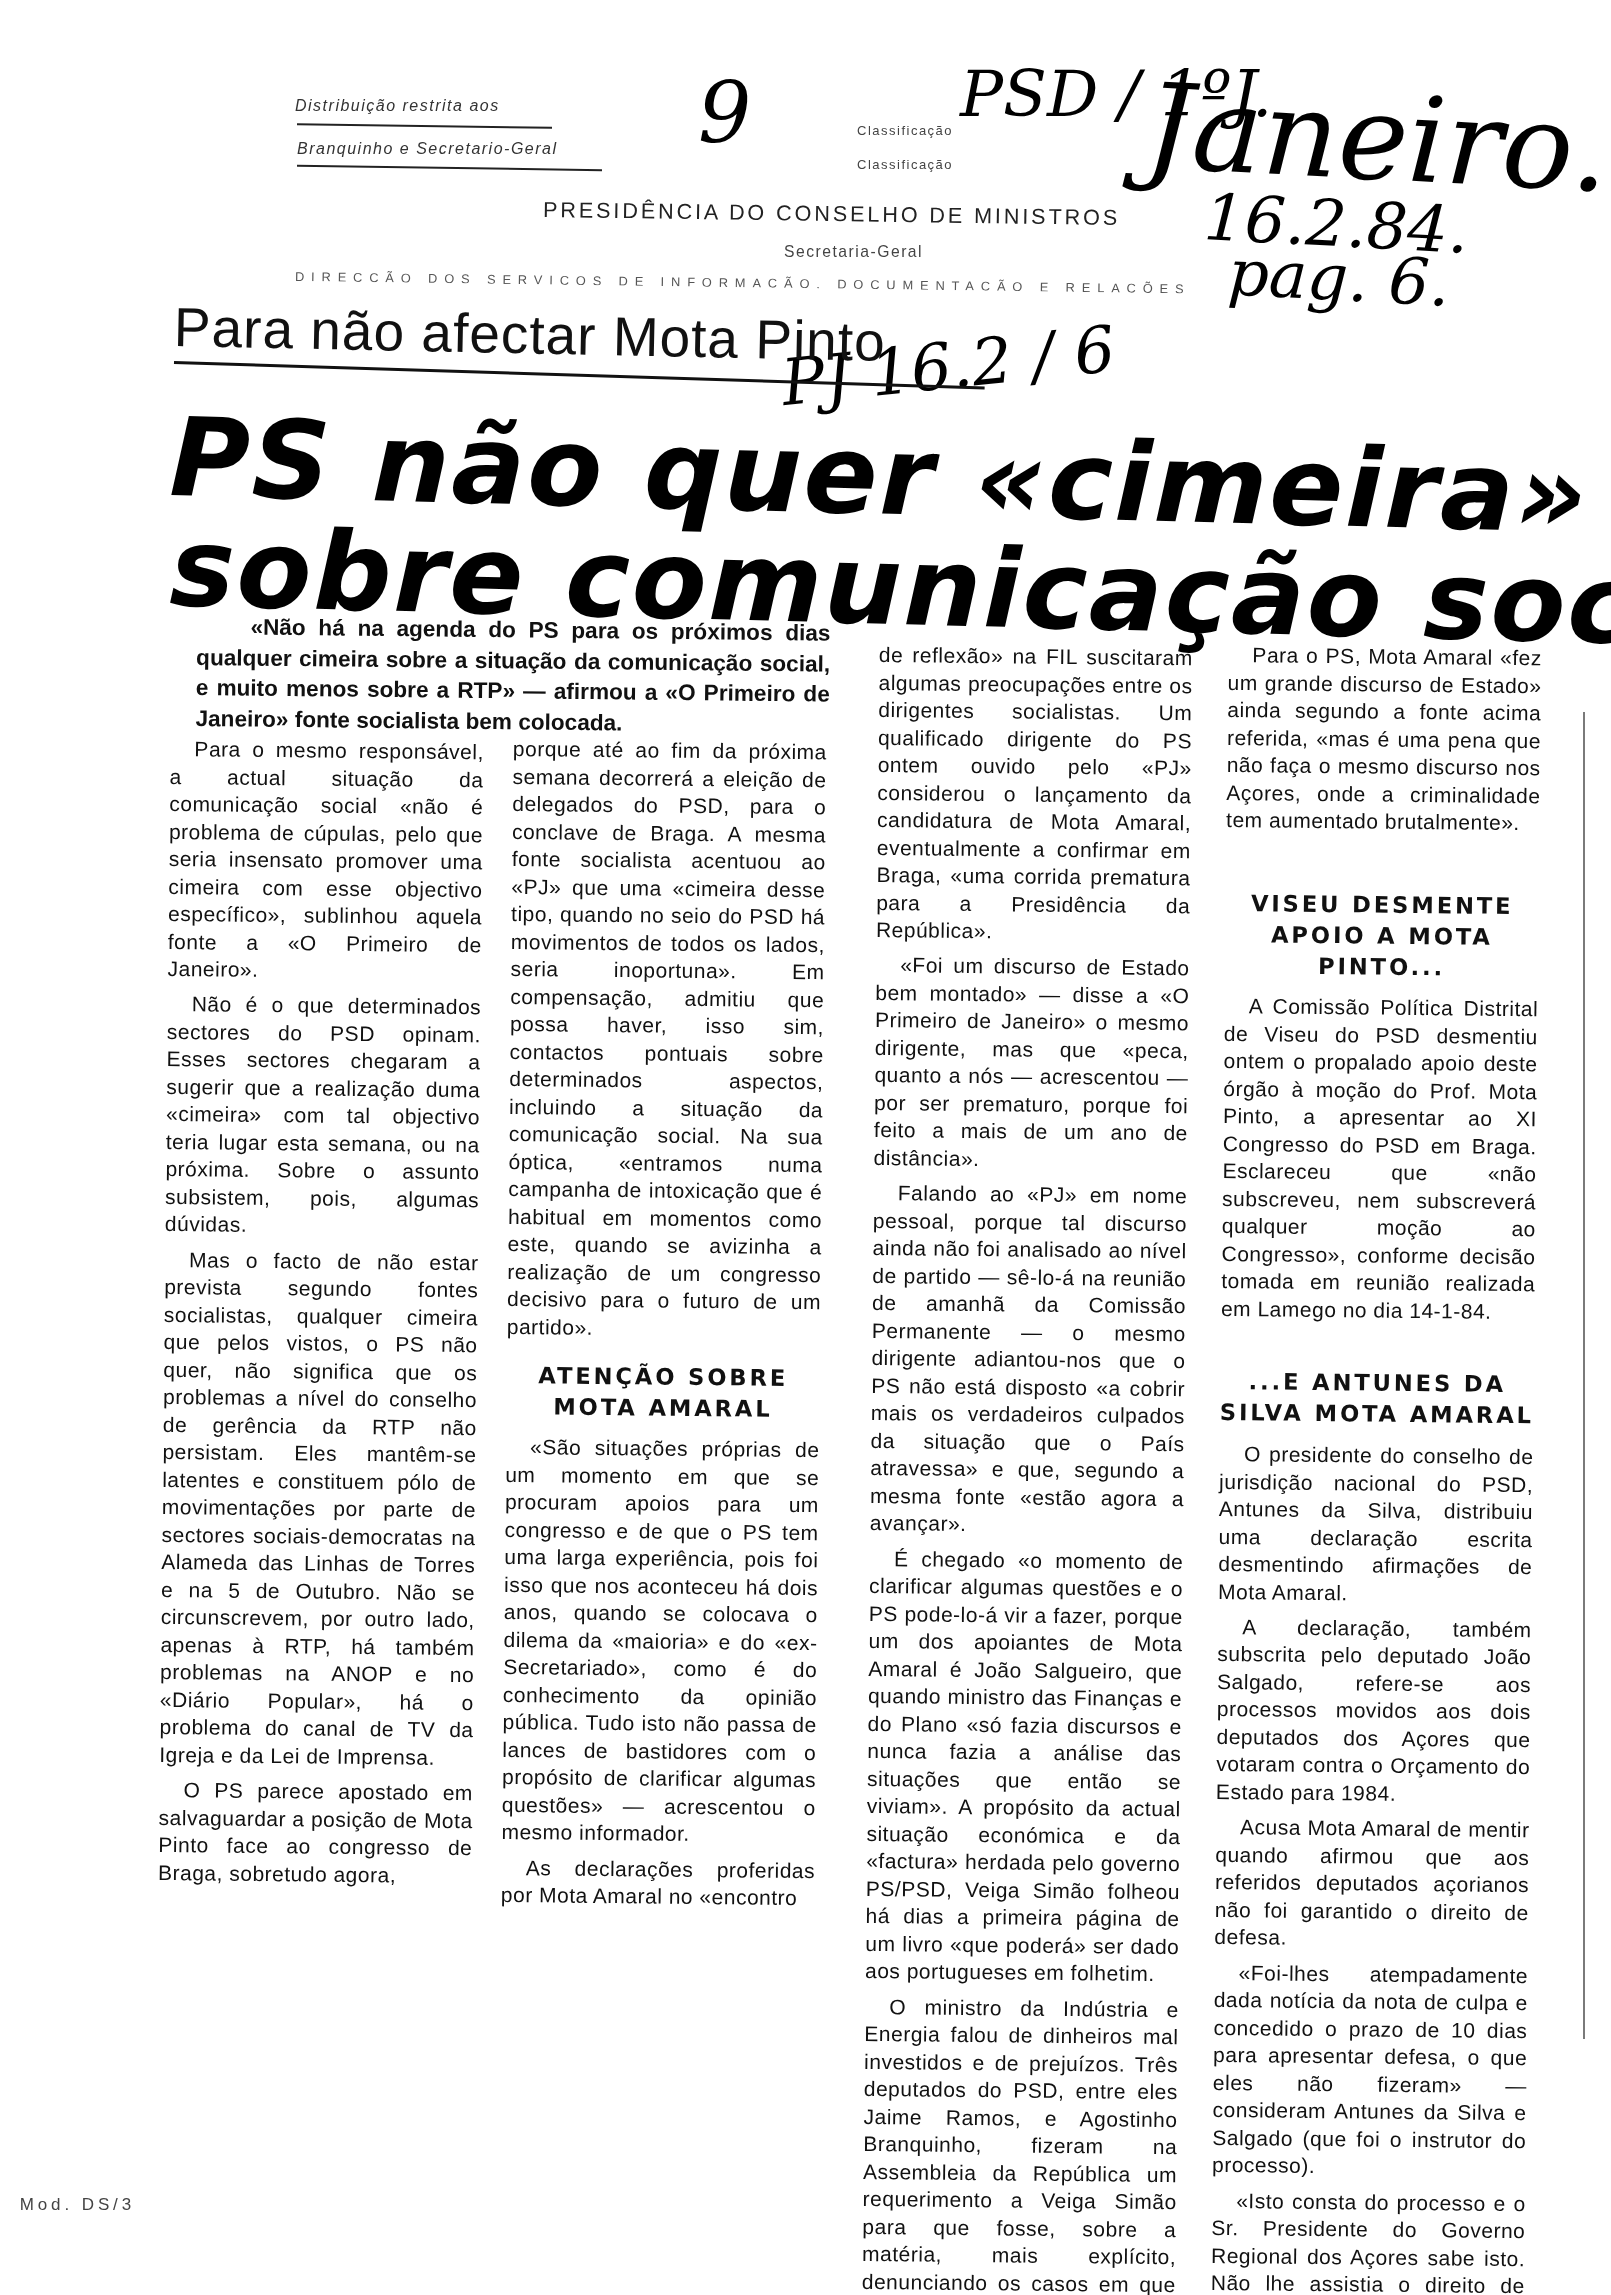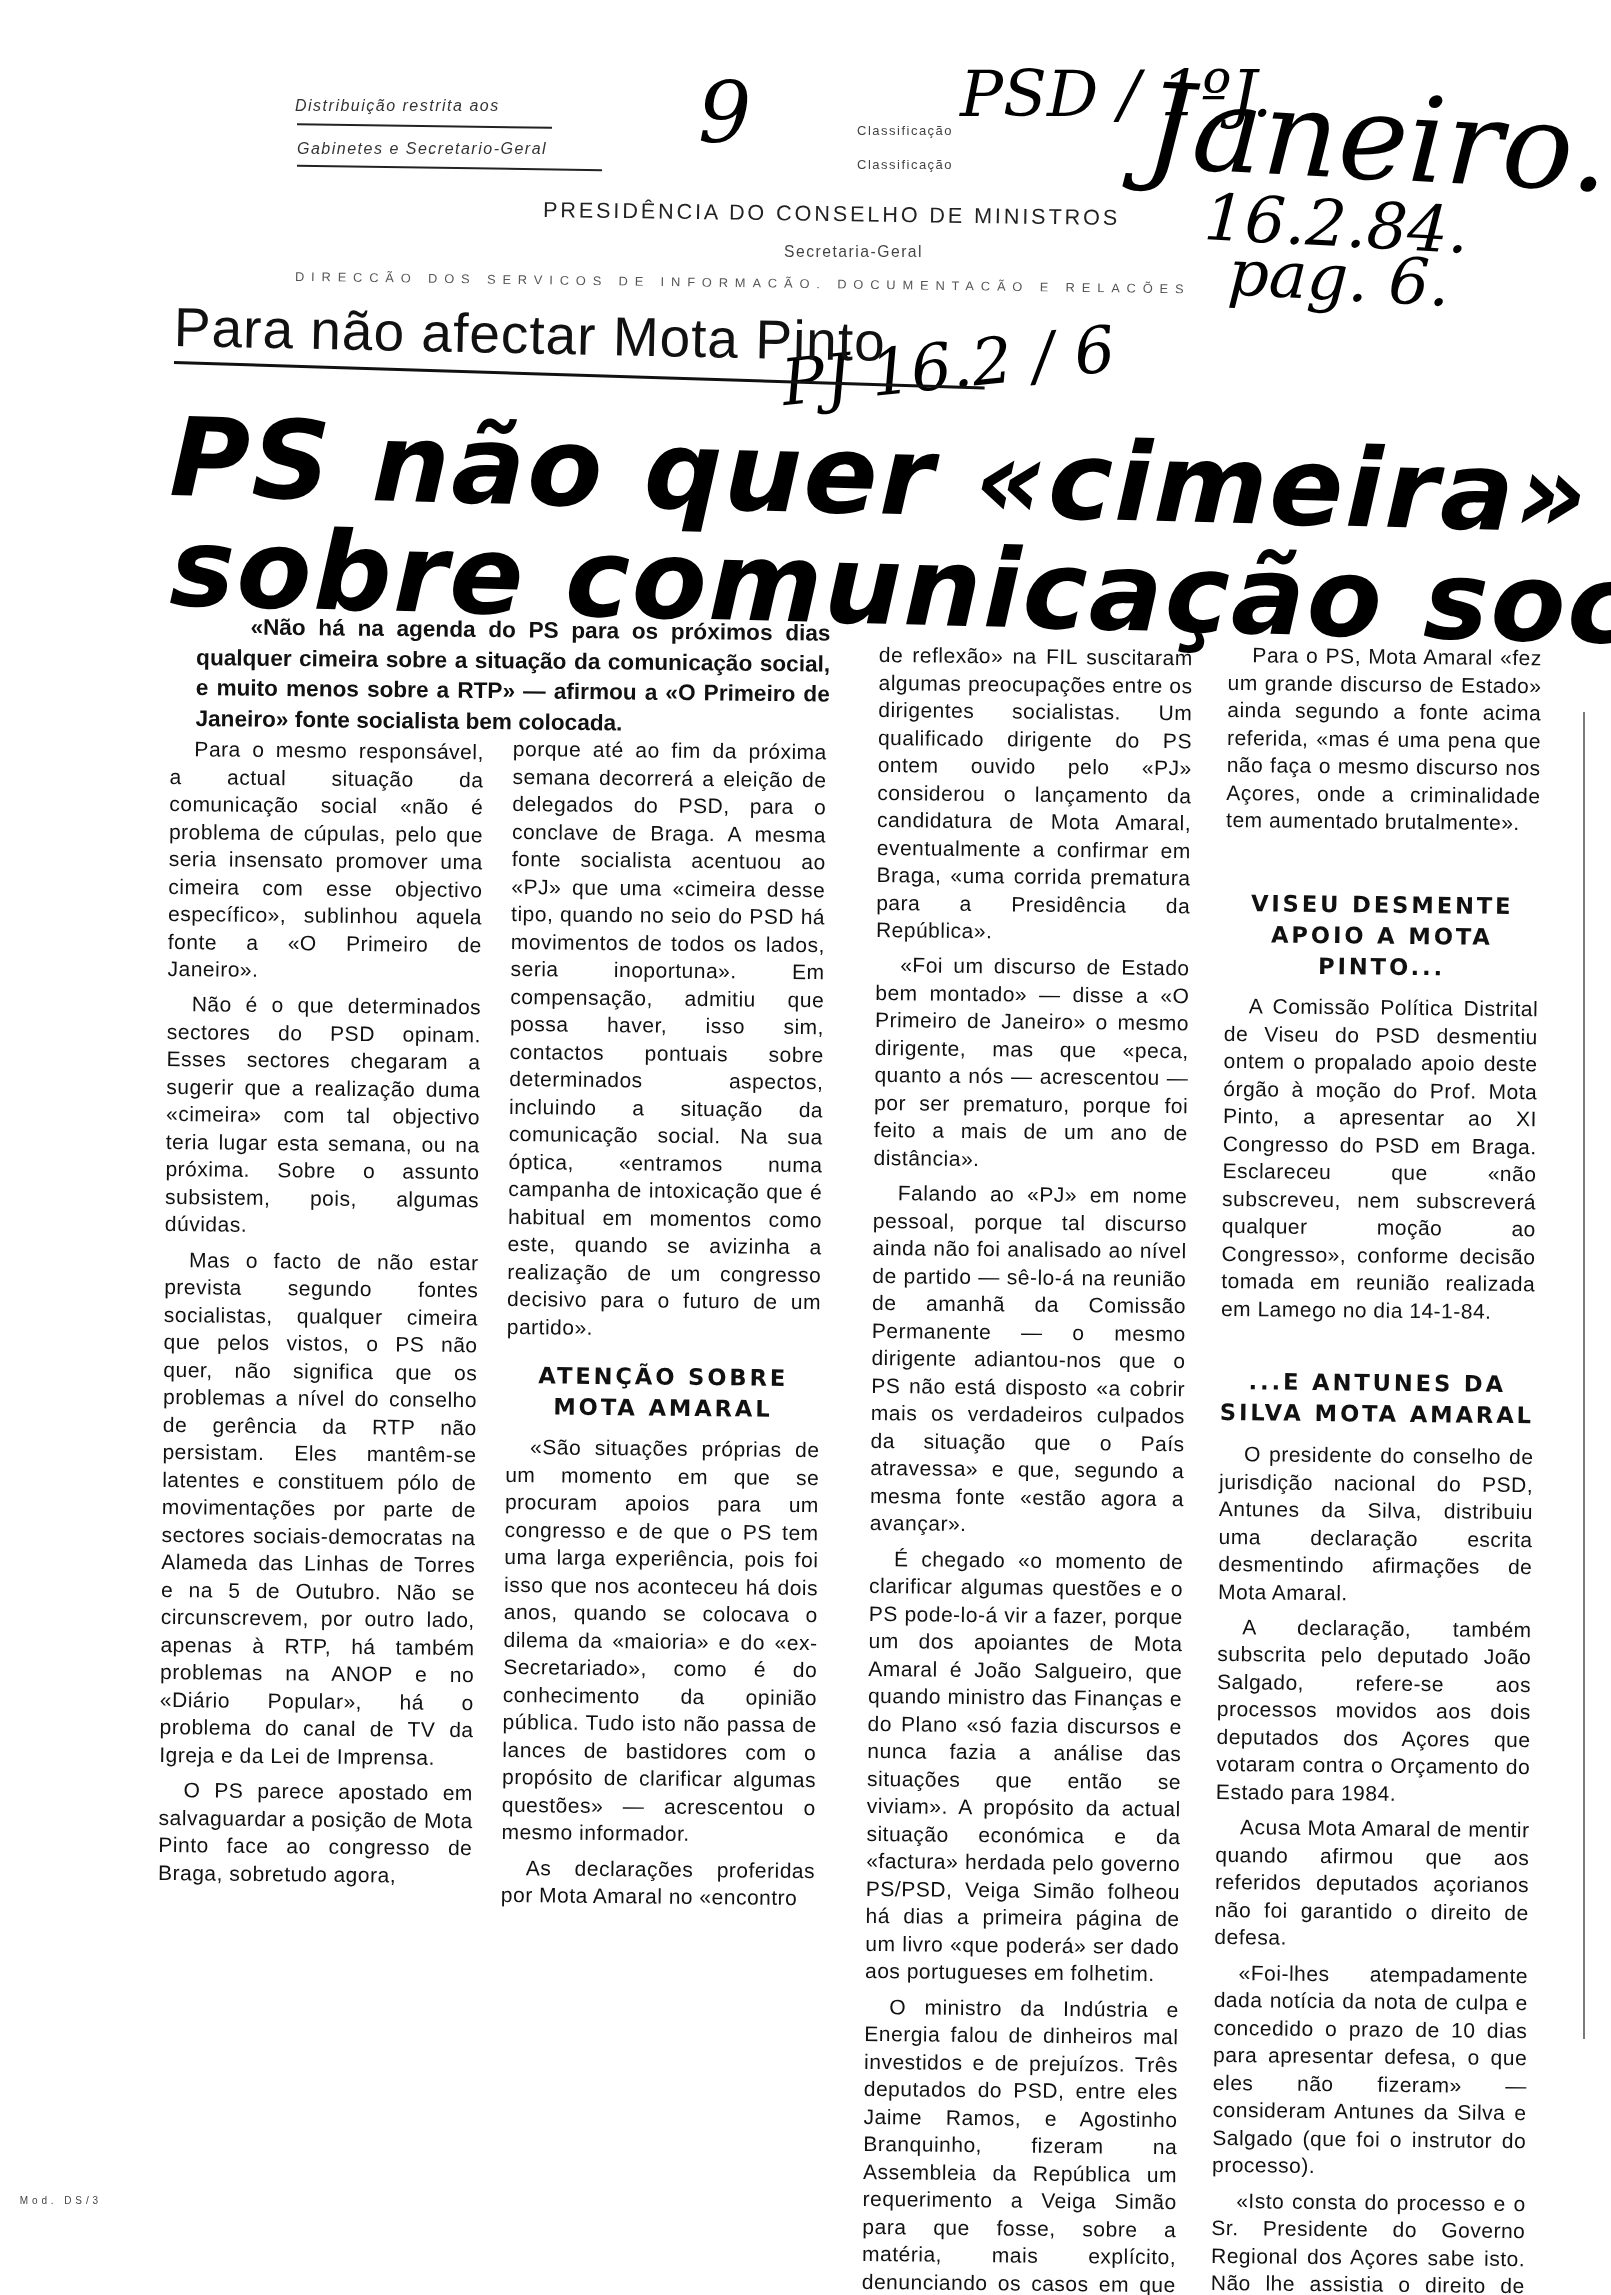--- a/index.html
+++ b/index.html
@@ -12,29 +12,29 @@
   .hdr-sub { font-size:15.7px; color:#444; letter-spacing:1.5px;text-align:center; }
   .hdr-dashed { font-size:12.8px; color:#555; letter-spacing:6.9px; transform:rotate(0.8deg); transform-origin:left; white-space:nowrap; overflow:hidden; }
   .hand { font-family:"DejaVu Serif", serif; font-style:italic; color:#000; white-space:nowrap; }
   .kicker { font-size:55px; color:#111; transform:rotate(1.2deg); transform-origin:left; letter-spacing:1px; }
   .kicker-rule { height:2.9px; background:#111; transform:rotate(1.8deg); transform-origin:left; }
   .headline { font-family:"DejaVu Sans", sans-serif; font-weight:bold; font-style:italic; font-size:109px; line-height:1; color:#000; white-space:nowrap; transform:rotate(1.5deg); transform-origin:left; letter-spacing:2px; }
   .lead { font-family:"Liberation Sans", sans-serif; font-weight:bold; font-size:22.6px; line-height:30.5px; text-align:justify; text-indent:54px; transform:rotate(0.6deg); transform-origin:left; }
   .col { position:absolute; width:314px; transform:rotate(0.6deg); transform-origin:left top; }
   .col p { margin:0 0 7.9px 0; font-size:21px; line-height:27.5px; text-align:justify; text-indent:24.6px; letter-spacing:0.5px; }
   .subhead { font-family:"DejaVu Sans", sans-serif; font-weight:bold; font-size:22.6px; line-height:31px; text-align:center; letter-spacing:2.9px; margin:19.7px 0 11.8px 0; }
-  .footer { font-size:10px; color:#444; letter-spacing:3.9px; }
+  .footer { font-size:17px; color:#444; letter-spacing:3.9px; }
   .vline { width:2px; background:#222; }
 </style>
 </head>
 <body>
 
 <div class="abs hdr-small" style="left:295px;top:97px;">Distribuição restrita aos</div>
 <div class="abs hdr-line" style="left:297px;top:125px;width:255px;"></div>
-<div class="abs hdr-small" style="left:297px;top:140px;">Gabinetes e Secretario-Geral</div>
+<div class="abs hdr-small" style="left:297px;top:140px;">Branquinho e Secretario-Geral</div>
 <div class="abs hdr-line" style="left:297px;top:167px;width:305px;"></div>
 
 <div class="abs hdr-label" style="left:857px;top:123px;">Classificação</div>
 <div class="abs hdr-label" style="left:857px;top:157px;">Classificação</div>
 
 <div class="abs hdr-title" style="left:543px;top:197px;">PRESIDÊNCIA DO CONSELHO DE MINISTROS</div>
 <div class="abs hdr-sub" style="left:784px;top:243px;">Secretaria-Geral</div>
 <div class="abs hdr-dashed" style="left:295px;top:269px;width:958px;height:11.8px;">DIRECÇÃO DOS SERVIÇOS DE INFORMAÇÃO, DOCUMENTAÇÃO E RELAÇÕES</div>
 
 <div class="abs hand" style="left:698px;top:64px;font-size:84px;">9</div>

